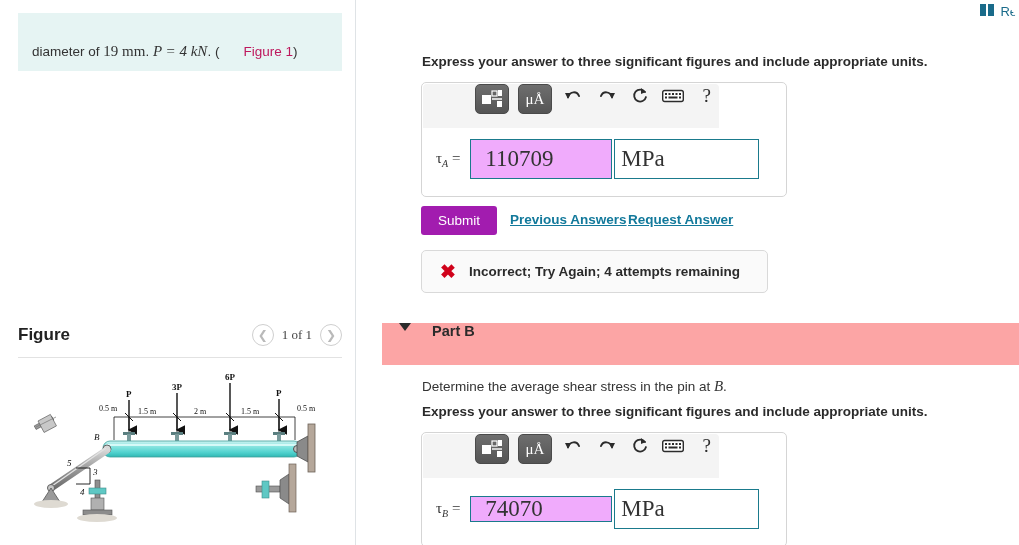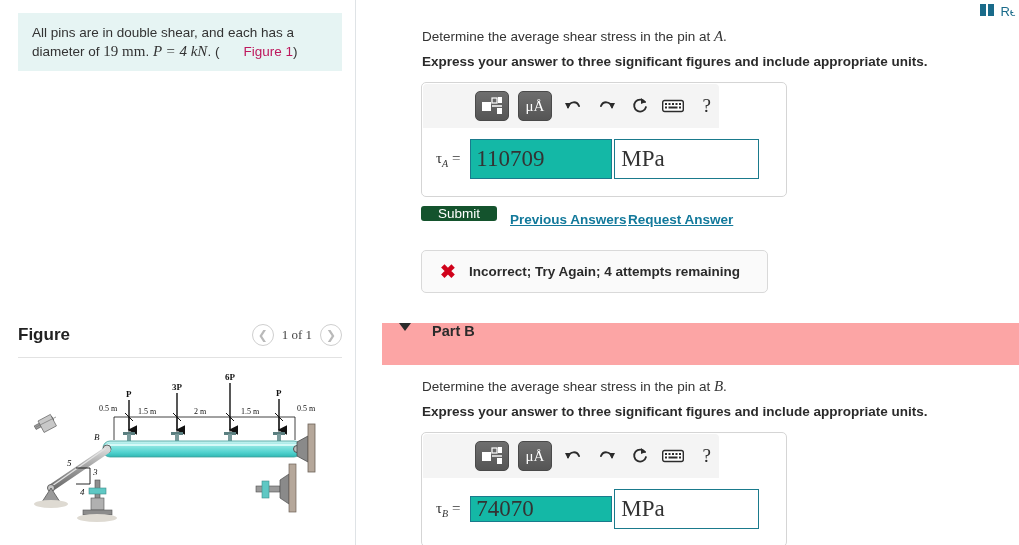--- a/index.html
+++ b/index.html
@@ -85,21 +85,21 @@
   .answer-box {
     position: absolute;
     border: 1px solid #d5d5d5; border-radius: 5px;
     background: #ffffff;
   }
   .toolbar {
     position: absolute; left: 1px; top: 1px;
     height: 44px; width: 296px;
     background: #f4f4f4;
     border-radius: 4px 4px 0 0;
-    display: flex; align-items: center; gap: 9px;
+    display: flex; align-items: flex-start; gap: 9px;
     padding-left: 52px;
   }
   .tb-btn {
     width: 36px; height: 30px; border-radius: 5px;
     background: linear-gradient(#6e6e6e, #555555);
     border: 1px solid #4a4a4a;
     display: flex; align-items: center; justify-content: center;
     cursor: pointer;
   }
   .tb-btn.units {
@@ -114,36 +114,36 @@
 
   .ans-row {
     position: absolute; left: 0; display: flex; align-items: center;
   }
   .tau-label {
     font-family: "Liberation Serif", serif; font-size: 15px;
     color: #333; white-space: nowrap;
   }
   .tau-label sub { font-size: 10px; font-style: italic; }
   .ans-input {
-    border: 1px solid #1a7a8c; background: #14b8a6;
+    border: 1px solid #1a7a8c; background: #f0abfc;
     font-family: "Liberation Serif", serif; font-size: 23px;
-    color: #333; padding: 2px 5px; outline: none;
+    color: #333; padding: 2px 14px; outline: none;
   }
   .unit-input {
     border: 1px solid #1a7a8c; background: #fff;
     font-family: "Liberation Serif", serif; font-size: 23px;
     color: #333; padding: 2px 6px; outline: none;
   }
 
   .btn-submit {
     position: absolute;
-    background: #14532d; color: #fff;
+    background: #a21caf; color: #fff;
     border: none; border-radius: 3px;
     font-size: 13.5px; font-family: "Liberation Sans", sans-serif;
-    padding: 0 17px; cursor: pointer;
+    padding: 7px 17px; cursor: pointer;
   }
   .link-action {
     position: absolute;
     color: #12799b; font-size: 13.5px; font-weight: bold;
     text-decoration: underline; cursor: pointer;
   }
 
   .feedback {
     position: absolute;
     border: 1px solid #d9d9d9; border-radius: 5px;
@@ -173,21 +173,20 @@
   .fg-ital { font-family: "Liberation Serif", serif; font-size: 9px; font-style: italic; fill: #111; }
 </style>
 </head>
 <body>
 
 <div id="root">
 
   <div id="left-panel">
 
     <div class="info-box">
-      <span>All pins are in double shear, and each has a</span>
       <br>
       <span>diameter of</span>
       <span class="mathup">19 mm</span><span>.</span>
       <span class="mathit">P = 4 kN</span><span>.</span>
       <span>(</span><a class="figlink" href="#">Figure 1</a><span>)</span>
     </div>
 
     <div id="figure-header">
       <div id="figure-title">Figure</div>
       <div id="figure-nav">
@@ -325,23 +324,20 @@
     <div id="review-link">
       <span class="book-icon">
         <svg width="14" height="12" viewBox="0 0 14 12">
           <rect x="0" y="0" width="6" height="12" fill="#1a6b8a"></rect>
           <rect x="8" y="0" width="6" height="12" fill="#1a6b8a"></rect>
         </svg>
       </span>
       <span>Re</span>
     </div>
 
-    <div class="q-prompt" style="top:28px;">
-      <span>Determine the average shear stress in the pin at </span><span class="var">A</span><span>.</span>
-    </div>
     <div class="q-instr" style="top:54px;">Express your answer to three significant figures and include appropriate units.</div>
 
     <div class="answer-box" style="left:64px; top:82px; width:366px; height:115px;">
       <div class="toolbar">
         <div class="tb-btn">
           <svg width="22" height="20" viewBox="0 0 22 20">
             <rect x="1" y="6" width="9" height="9" fill="#ffffff"></rect>
             <rect x="11" y="2" width="5" height="5" fill="none" stroke="#ffffff" stroke-width="1.2"></rect>
             <rect x="17" y="1" width="4" height="6" fill="#ffffff"></rect>
             <line x1="11" y1="10" x2="21" y2="10" stroke="#ffffff" stroke-width="1.4"></line>

